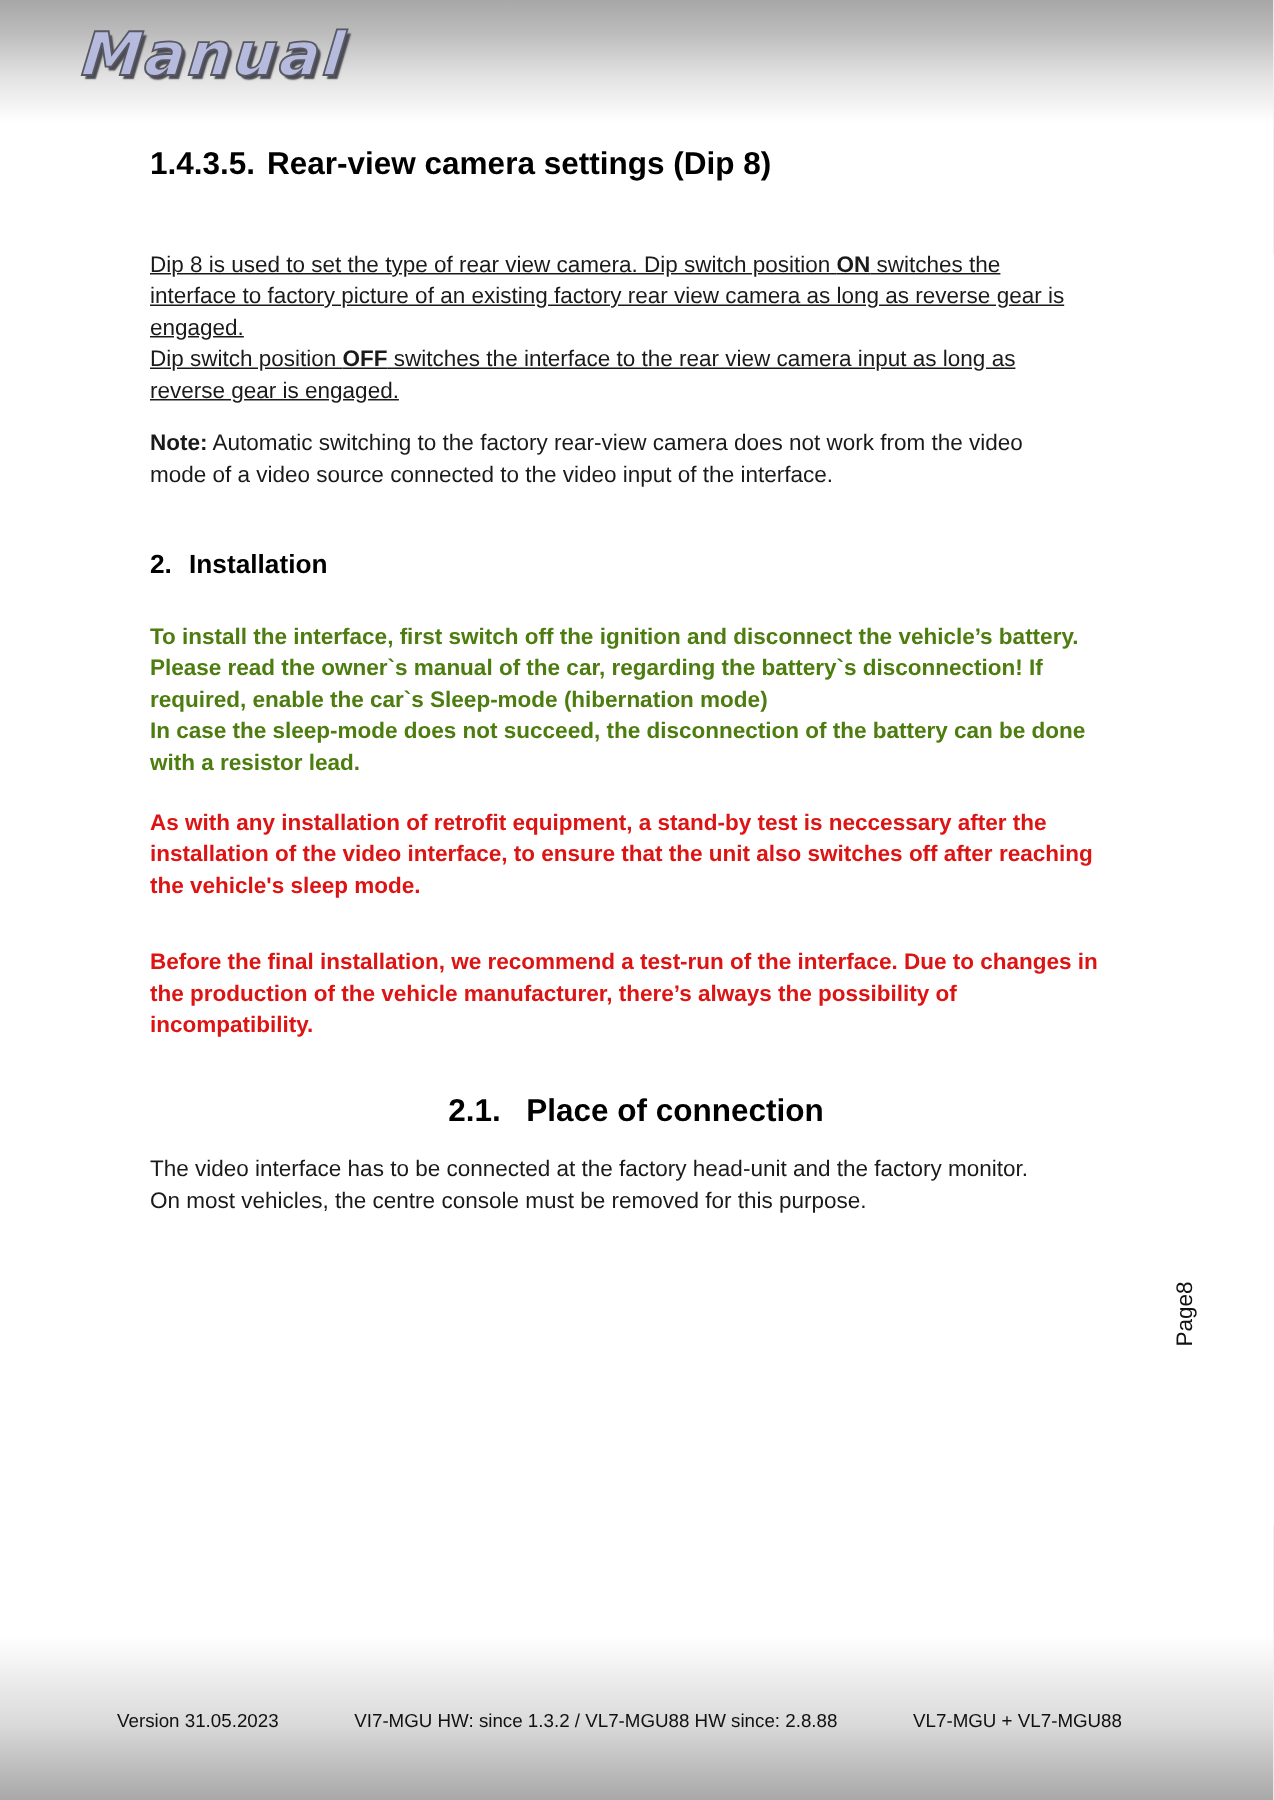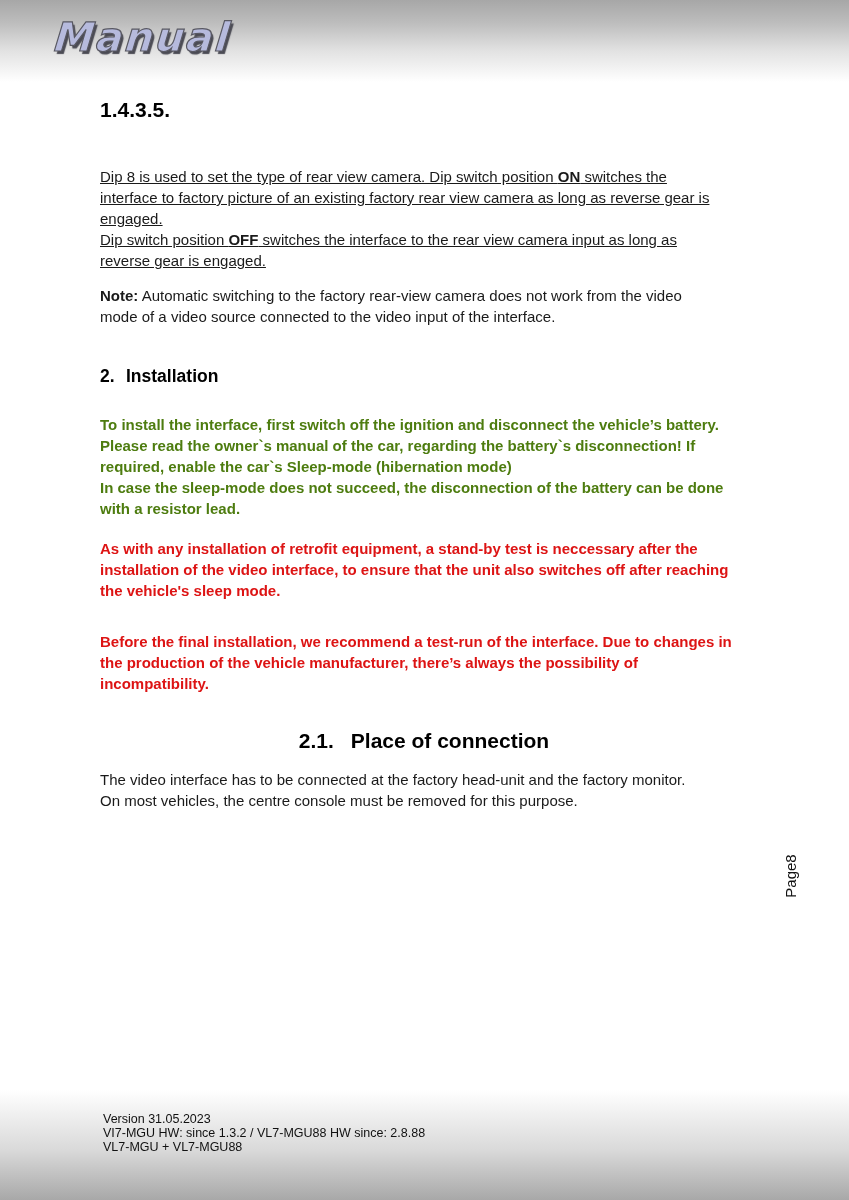--- a/index.html
+++ b/index.html
@@ -48,39 +48,40 @@
   .bold{font-weight:bold;}
   .page-label-vertical{
     position:absolute;left:763px;top:866px;width:57px;height:20px;
     transform:rotate(-90deg);
     font-size:15px;color:#111;
     text-align:center;
   }
   .footer-row{
     position:absolute;left:0;bottom:46px;width:849px;
     display:flex;align-items:baseline;
-    box-sizing:border-box;padding:0 101px 0 103px;
-    font-size:12.5px;color:#111;flex-direction:column;
+    box-sizing:border-box;padding:0 101px 0 78px;
+    font-size:12.5px;color:#111;
   }
   .footer-left{flex:0 0 auto;}
   .footer-center{flex:1 1 auto;text-align:center;}
   .footer-right{flex:0 0 auto;}
 </style>
 </head>
 <body>
 
 <div class="page">
 
   <div class="header-gradient"></div>
   <div class="footer-gradient"></div>
 
   <div class="logo">Manual</div>
 
   <div class="content-block heading heading-1435" style="top:98px;">
     <span class="num">1.4.3.5.</span>
+    <span class="title">Rear-view camera settings (Dip 8)</span>
   </div>
 
   <div class="content-block body-text" style="top:145px;text-decoration:underline;">
     <span>Dip 8 is used to set the type of rear view camera. Dip switch position </span><span class="bold">ON</span><span> switches the
 interface to factory picture of an existing factory rear view camera as long as reverse gear is
 engaged.
 Dip switch position </span><span class="bold">OFF</span><span> switches the interface to the rear view camera input as long as
 reverse gear is engaged.</span>
   </div>
 

